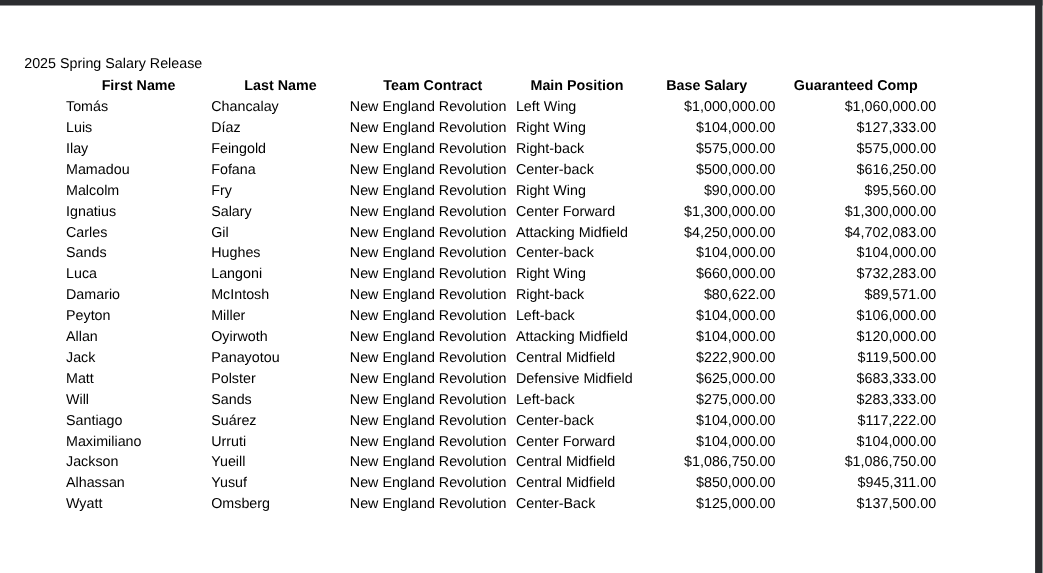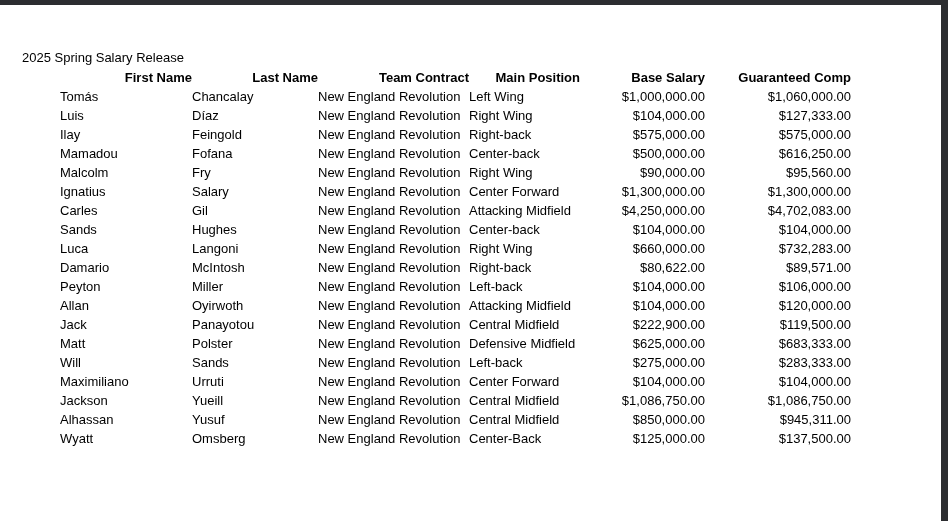--- a/index.html
+++ b/index.html
@@ -51,21 +51,21 @@
     height: 19px;
     padding: 0;
     font-size: 13px;
     color: #000000;
     vertical-align: middle;
     white-space: nowrap;
     overflow: hidden;
   }
   table.salary-table th {
     font-weight: bold;
-    text-align: right;
+    text-align: center;
   }
   table.salary-table td {
     font-weight: normal;
     text-align: left;
   }
   table.salary-table td:nth-child(5),
   table.salary-table td:nth-child(6) {
     text-align: right;
   }
   col.c1 { width: 132px; }
@@ -218,20 +218,28 @@
         </tr>
         <tr>
           <td>Will</td>
           <td>Sands</td>
           <td>New England Revolution</td>
           <td>Left-back</td>
           <td>$275,000.00</td>
           <td>$283,333.00</td>
         </tr>
         <tr>
+          <td>Santiago</td>
+          <td>Suárez</td>
+          <td>New England Revolution</td>
+          <td>Center-back</td>
+          <td>$104,000.00</td>
+          <td>$117,222.00</td>
+        </tr>
+        <tr>
           <td>Maximiliano</td>
           <td>Urruti</td>
           <td>New England Revolution</td>
           <td>Center Forward</td>
           <td>$104,000.00</td>
           <td>$104,000.00</td>
         </tr>
         <tr>
           <td>Jackson</td>
           <td>Yueill</td>

